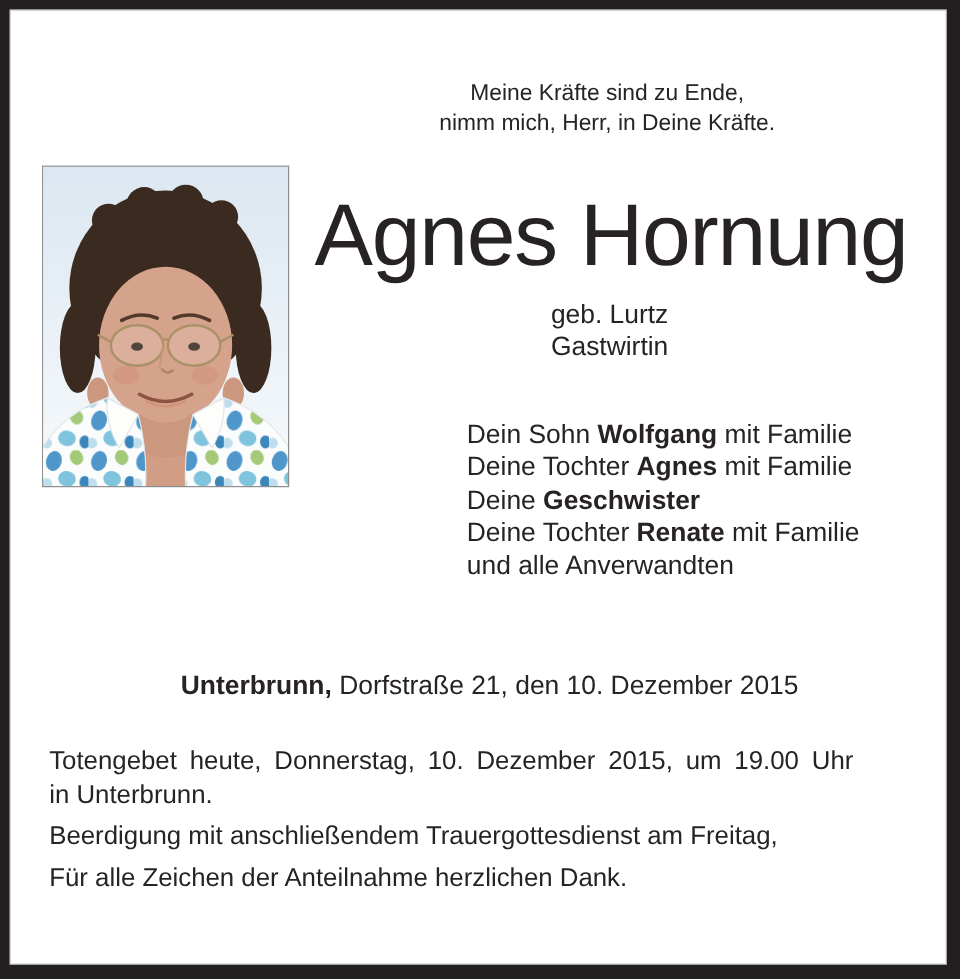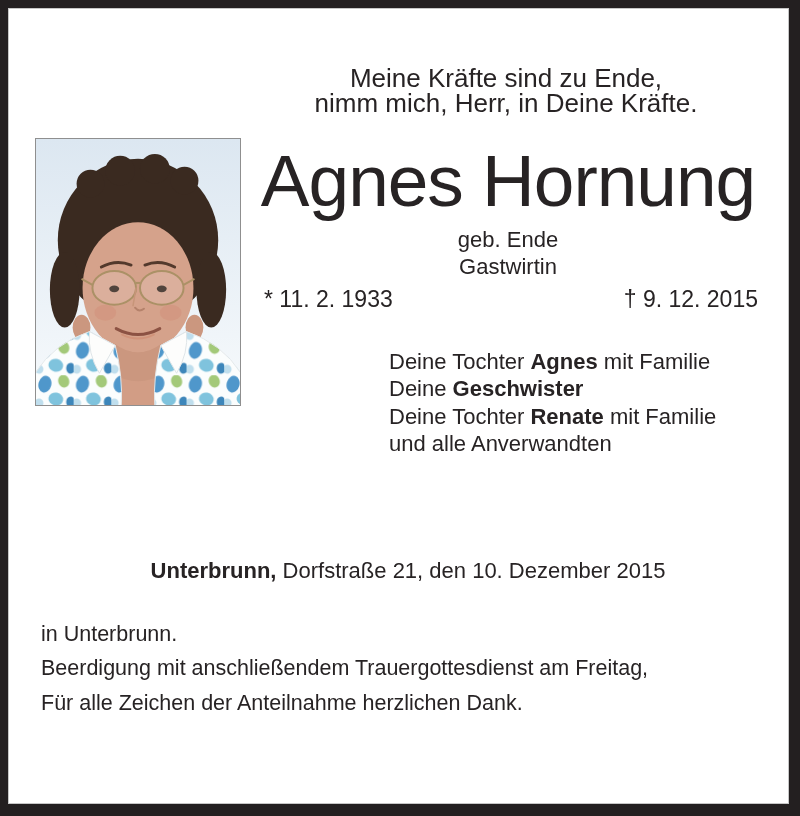--- a/index.html
+++ b/index.html
@@ -10,32 +10,32 @@
     color:var(--text,#272324);
   }
   .frame{
     position:absolute;inset:0;box-sizing:border-box;pointer-events:none;
     border-style:solid;border-color:var(--frame,#231f20);
     border-width:8px 11px 12px 8px;
     box-shadow:inset 0 0 0 1px var(--hairline,#c6c6c6);
   }
   .epigraph{
     position:absolute;left:240px;top:66px;width:532px;
-    text-align:center;font-size:26px;line-height:24.5px;
+    text-align:center;font-size:19px;line-height:24.5px;
   }
   .photo{
     position:absolute;left:35px;top:138px;width:204px;height:266px;
     border:1px solid #8f8f8f;background:#e9f0f6;
   }
   .photo svg{display:block;width:204px;height:266px;}
   .name-block{
     position:absolute;left:246px;top:144px;width:524px;text-align:center;
   }
   .name-block h1{
-    margin:0;font-size:73px;line-height:73px;font-weight:300;
+    margin:16px;font-size:73px;line-height:73px;font-weight:300;
     letter-spacing:-1px;white-space:nowrap;
   }
   .maiden{margin-top:10px;font-size:22px;line-height:26px;}
   .occupation{margin-top:1px;font-size:22px;line-height:26px;font-weight:normal;}
   .dates{
     margin-top:5px;display:flex;justify-content:space-between;
     padding:0 12px 0 18px;font-size:23px;line-height:28px;
   }
   .condolence{
     position:absolute;left:389px;top:348px;width:395px;
@@ -148,38 +148,36 @@
         <path d="M-1,269 L-1,236 Q18,206 54,194 L80,208 Q88,240 86,269 Z" fill="url(#spots)" stroke="#e3e8ea" stroke-width="1"></path>
         <path d="M207,269 L207,236 Q188,206 152,194 L126,208 Q118,240 120,269 Z" fill="url(#spots)" stroke="#e3e8ea" stroke-width="1"></path>
         <path d="M54,194 L80,208 L64,236 Q52,216 54,194 Z" fill="#fdfdfc" stroke="#dfe5e8" stroke-width="1"></path>
         <path d="M152,194 L126,208 L142,236 Q154,216 152,194 Z" fill="#fdfdfc" stroke="#dfe5e8" stroke-width="1"></path>
       </g>
     </svg>
   </div>
 
   <div class="name-block">
     <h1>Agnes Hornung</h1>
-    <div class="maiden">geb. Ende</div>
+    <div class="maiden">geb. Lurtz</div>
     <div class="occupation">Gastwirtin</div>
-    <div class="dates">
-      <span>* 11. 2. 1933</span>
-      <span>† 9. 12. 2015</span>
-    </div>
   </div>
 
   <div class="condolence">
+    <div class="fam-line"><span>Dein Sohn </span><span class="b">Wolfgang</span><span> mit Familie</span></div>
     <div class="fam-line"><span>Deine Tochter </span><span class="b">Agnes</span><span> mit Familie</span></div>
     <div class="fam-line"><span>Deine </span><span class="b">Geschwister</span><span></span></div>
     <div class="fam-line"><span>Deine Tochter </span><span class="b">Renate</span><span> mit Familie</span></div>
     <div class="fam-line"><span>und alle Anverwandten</span><span class="b"></span><span></span></div>
   </div>
 
   <div class="dateline">
     <span class="b">Unterbrunn,</span><span> Dorfstraße 21, den 10. Dezember 2015</span>
   </div>
 
   <div class="notice">
+    <div class="notice-line justify-wide">Totengebet heute, Donnerstag, 10. Dezember 2015, um 19.00 Uhr</div>
     <div class="notice-line">in Unterbrunn.</div>
     <div class="notice-line para-gap">Beerdigung mit anschließendem Trauergottesdienst am Freitag,</div>
     <div class="notice-line thanks-gap">Für alle Zeichen der Anteilnahme herzlichen Dank.</div>
   </div>
 
 </div>
 
 </body></html>

